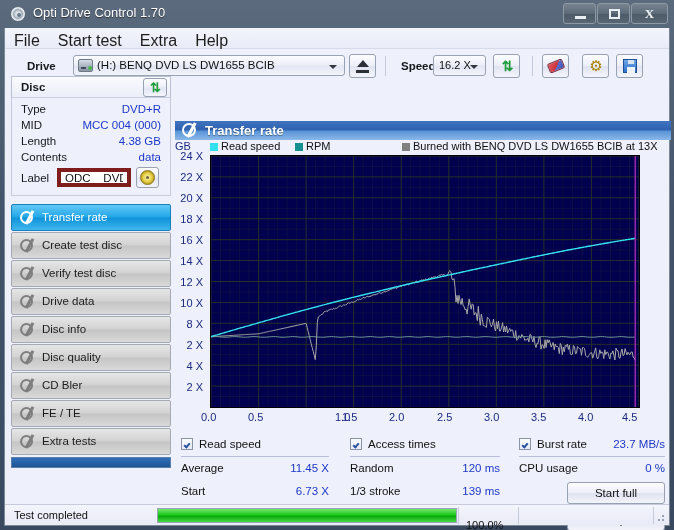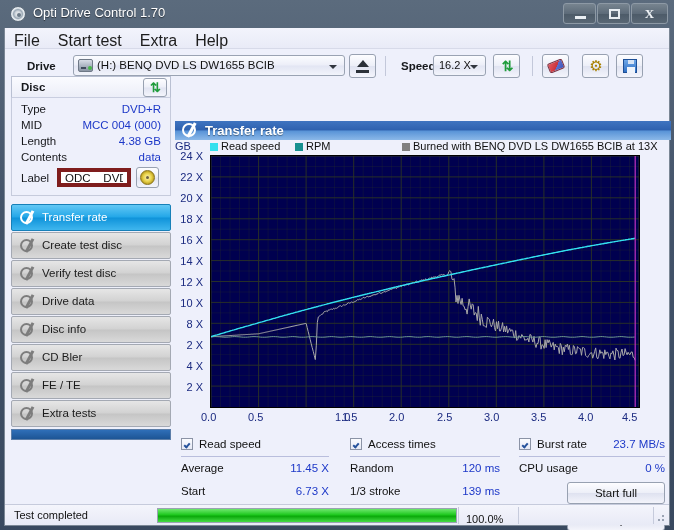--- a/index.html
+++ b/index.html
@@ -271,21 +271,21 @@
   }
   #status-text{position:absolute;left:9px;top:4px;font-size:11px;color:#111;}
   .progress-outer{
     position:absolute;left:152px;top:3px;width:300px;height:15px;
     background:#ffffff;border:1px solid #9aa3b3;box-sizing:border-box;
   }
   .progress-fill{
     position:absolute;left:0;top:0;height:100%;width:100%;
     background:linear-gradient(180deg,#6ee86e 0%,#1ec81e 45%,#0aa80a 55%,#46dc46 100%);
   }
-  #progress-pct{position:absolute;left:461px;top:8px;font-size:11px;color:#111;}
+  #progress-pct{position:absolute;left:461px;top:14px;font-size:11px;color:#111;}
   .sb-sep{position:absolute;top:2px;width:1px;height:17px;background:#c6cbdc;}
   #sbsep1{left:453px;}
   #sbsep2{left:513px;}
   #sbsep3{left:648px;}
   #elapsed{position:absolute;left:600px;top:4px;width:42px;text-align:right;font-size:11px;color:#111;margin-top:24px;}
   .grip{position:absolute;right:4px;bottom:3px;width:10px;height:10px;
     background:
       radial-gradient(circle 1px at 8px 8px,#9aa3b3 99%,transparent),
       radial-gradient(circle 1px at 4px 8px,#9aa3b3 99%,transparent),
       radial-gradient(circle 1px at 8px 4px,#9aa3b3 99%,transparent);
@@ -418,20 +418,27 @@
               <div class="slash"></div>
             </div>
           <div class="nlabel">Drive data</div>
         </div>
         <div class="navitem">
           <div class="nicon">
               <div class="ring"></div>
               <div class="slash"></div>
             </div>
           <div class="nlabel">Disc info</div>
+        </div>
+        <div class="navitem">
+          <div class="nicon">
+              <div class="ring"></div>
+              <div class="slash"></div>
+            </div>
+          <div class="nlabel">Disc quality</div>
         </div>
         <div class="navitem">
           <div class="nicon">
               <div class="ring"></div>
               <div class="slash"></div>
             </div>
           <div class="nlabel">CD Bler</div>
         </div>
         <div class="navitem">
           <div class="nicon">

